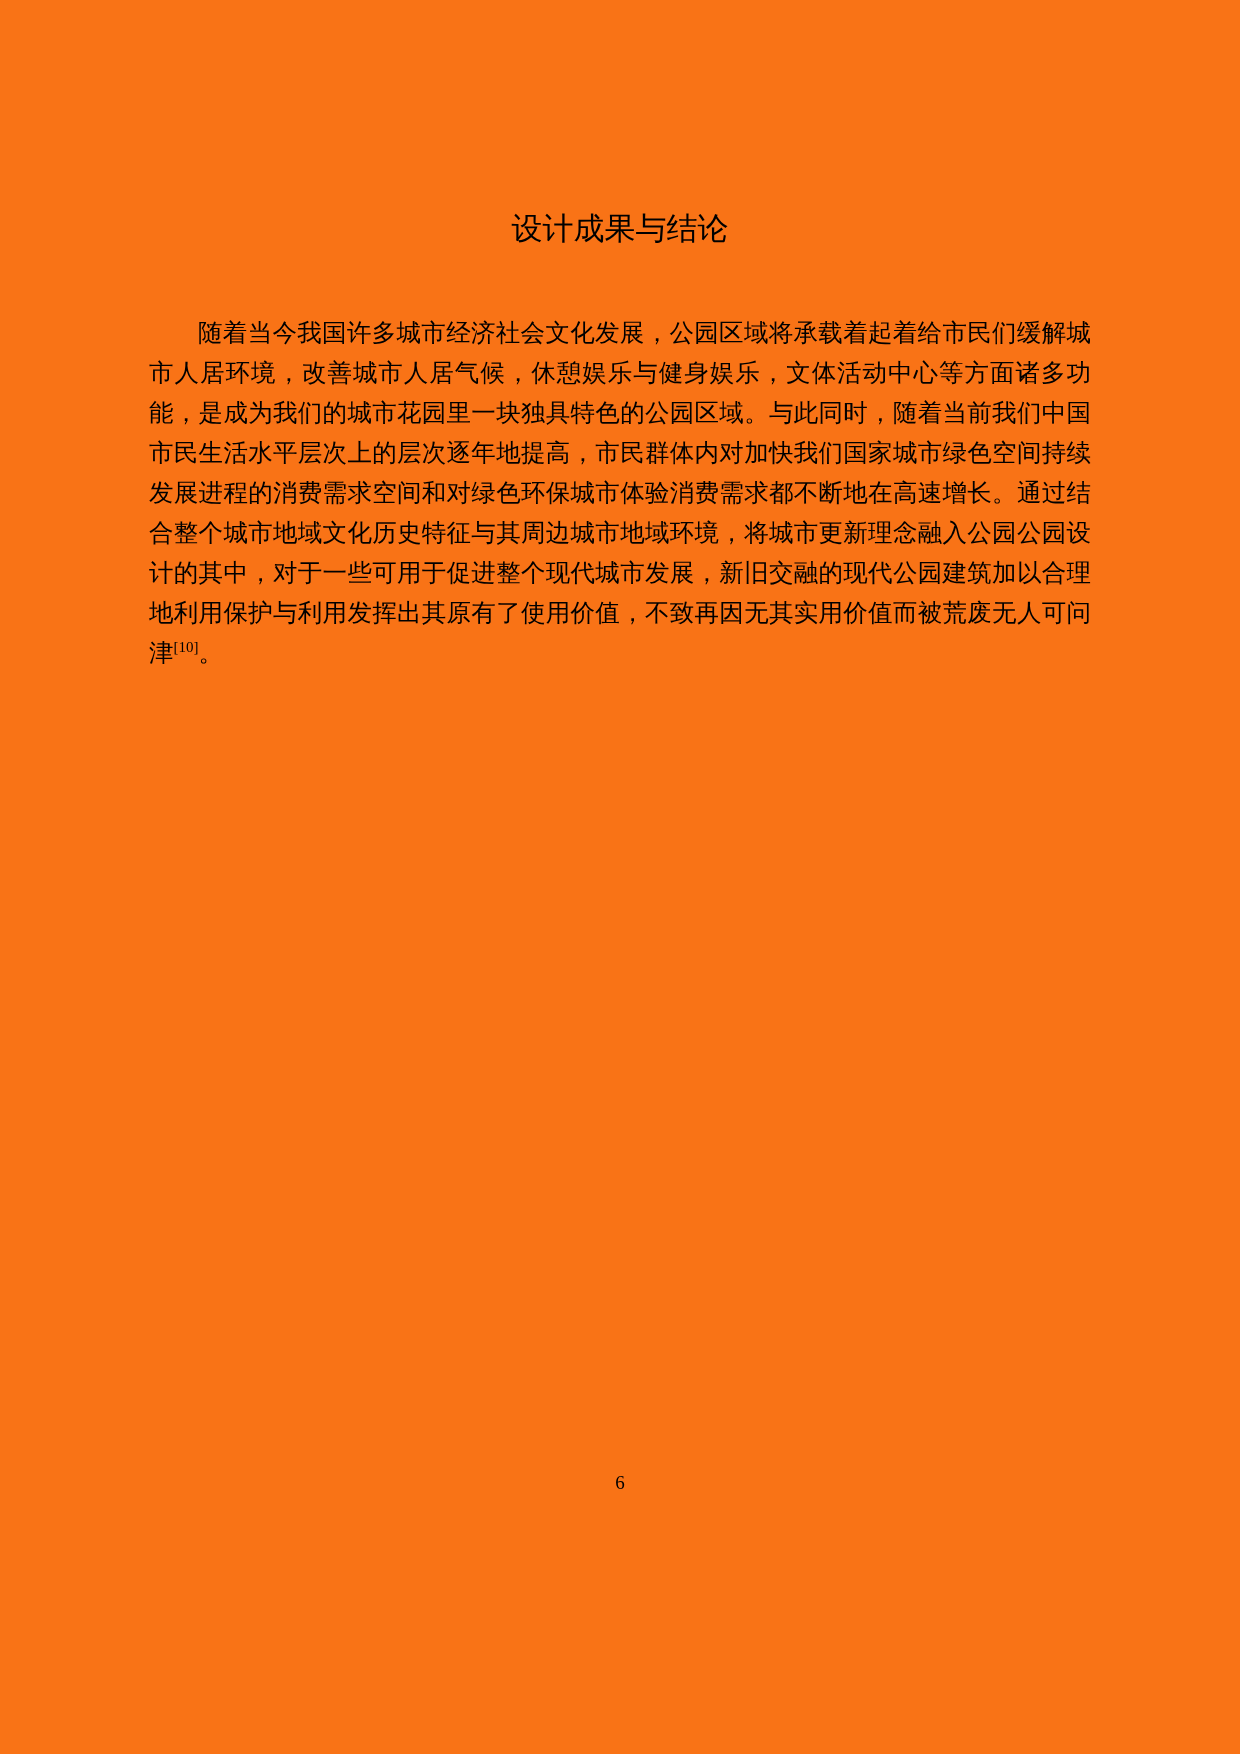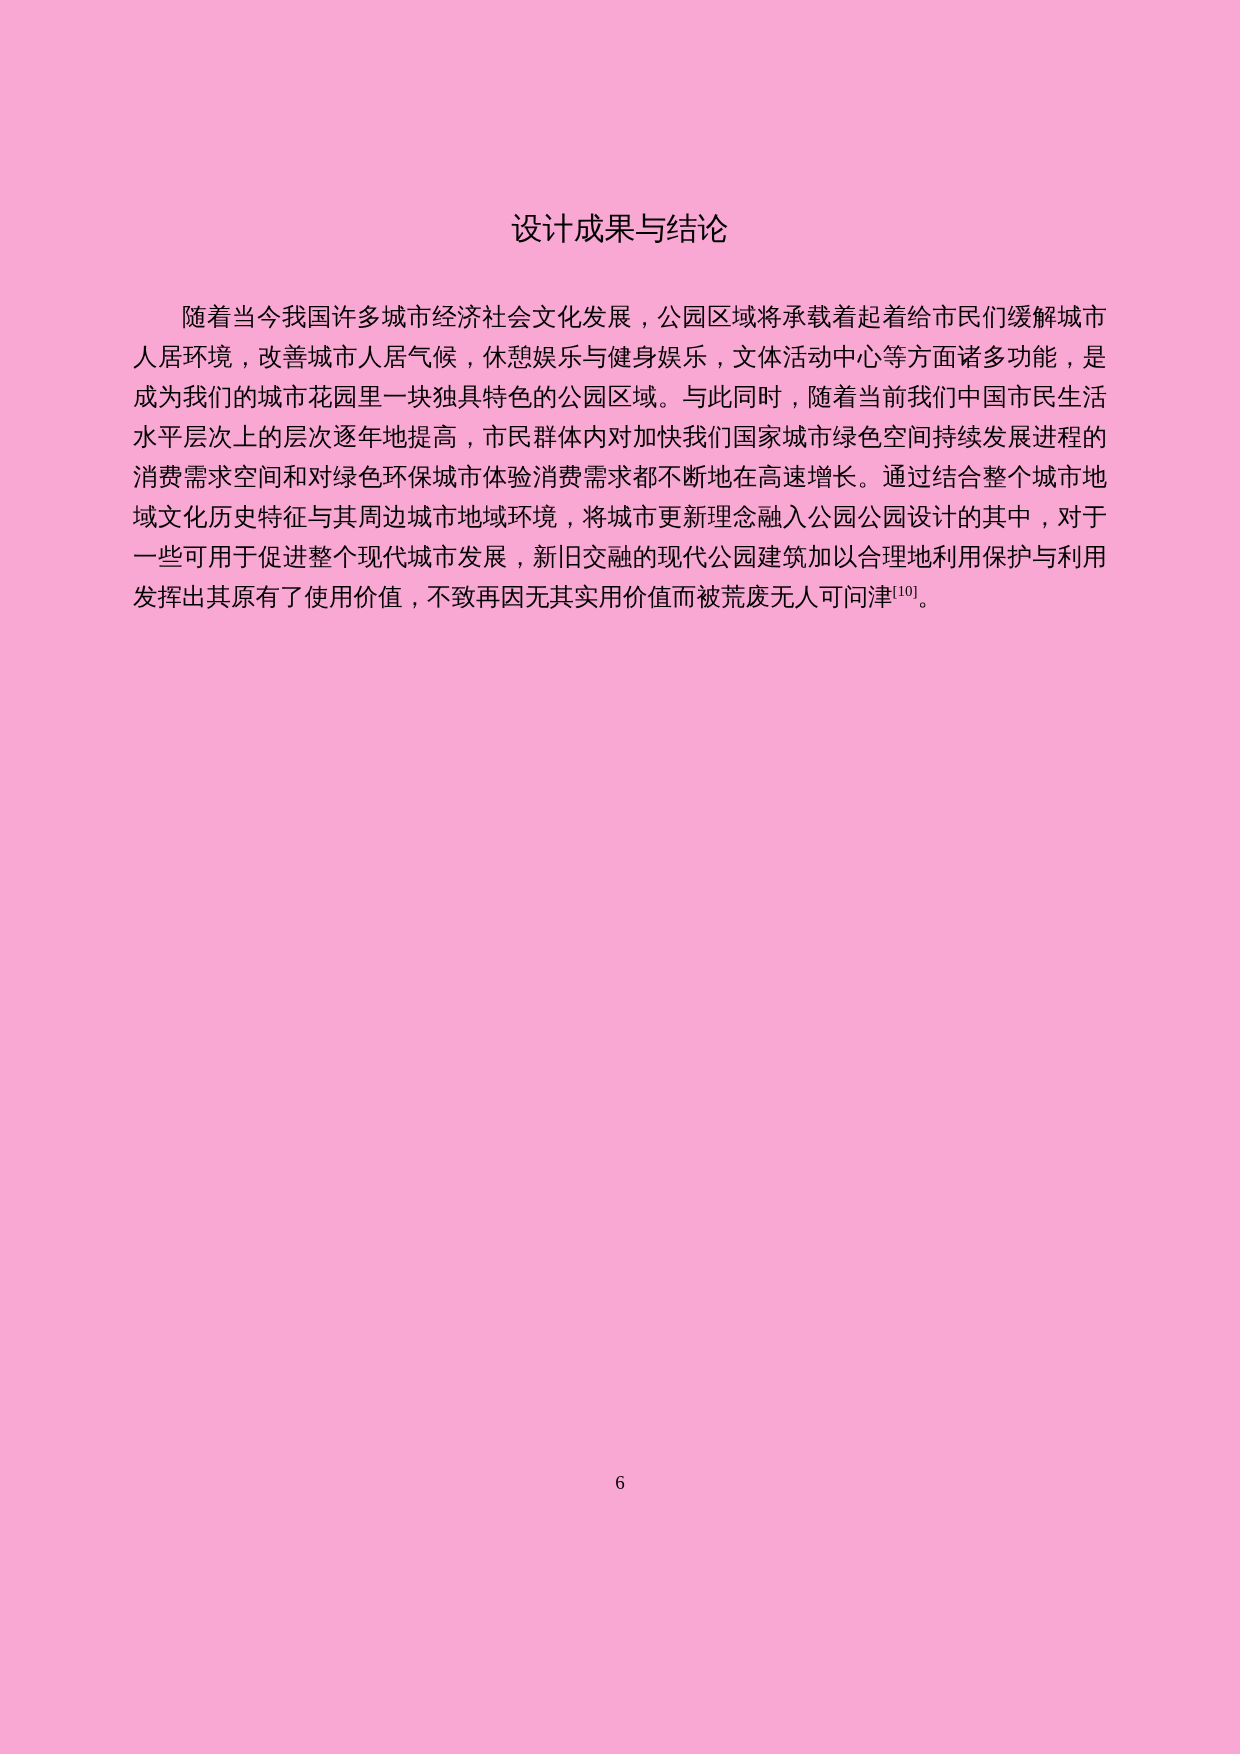--- a/index.html
+++ b/index.html
@@ -4,21 +4,21 @@
 <style>
   html, body {
     margin: 0;
     padding: 0;
     background: #ffffff;
   }
   .page {
     position: relative;
     width: 1240px;
     height: 1754px;
-    background: #f9a8d4;
+    background: #f97316;
     overflow: hidden;
     font-family: "Liberation Serif", "DejaVu Serif", serif;
     color: #000000;
   }
   .doc-title {
     position: absolute;
     top: 208px;
     left: 0;
     width: 100%;
     text-align: center;
@@ -32,21 +32,21 @@
     position: absolute;
     top: 297px;
     left: 133px;
     width: 974px;
     font-size: 24.5px;
     line-height: 40px;
     text-align: justify;
     text-justify: inter-ideograph;
   }
   .body-text p {
-    margin: 0;
+    margin: 16px;
     text-indent: 2em;
   }
   .citation-sup {
     font-size: 15px;
     vertical-align: super;
     line-height: 0;
   }
   .page-number {
     position: absolute;
     top: 1472px;

